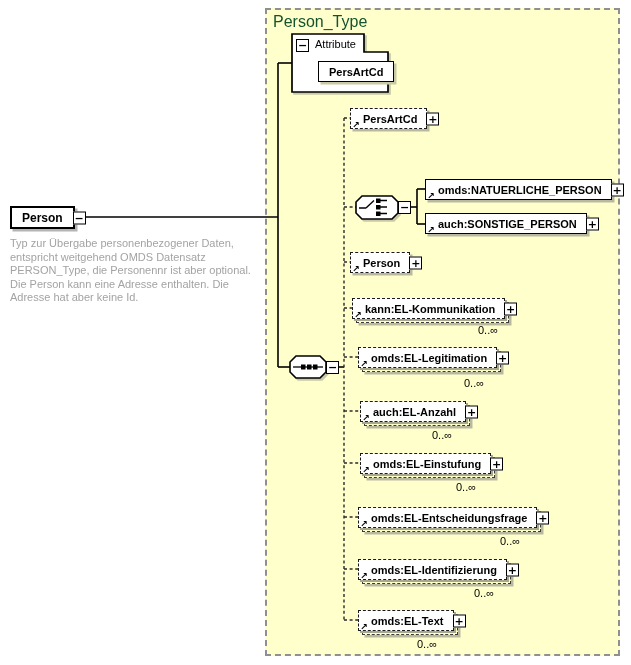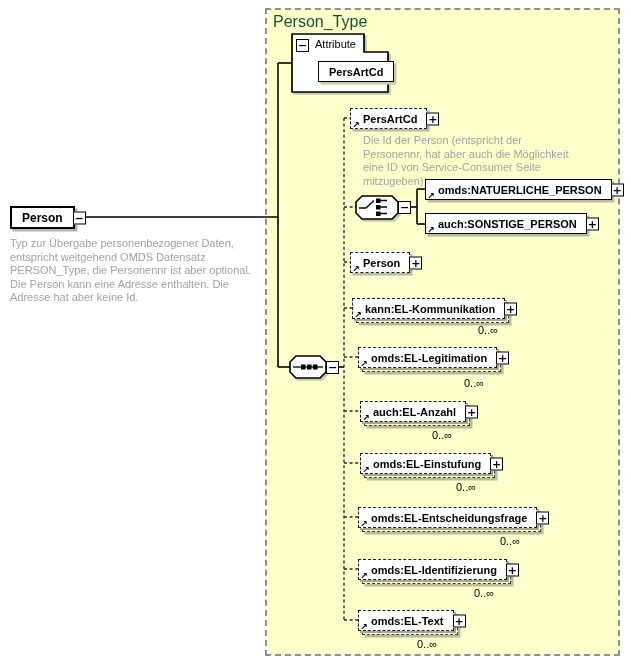--- a/index.html
+++ b/index.html
@@ -115,21 +115,20 @@
   <div class="attr-label">Attribute</div>
   <div class="node" style="left:318px; top:61px; box-shadow:2.5px 2.5px 0 #c9c9a5; padding:0 10px;">
     <span>PersArtCd</span>
   </div>
 
   <div class="node dashed" style="left:350px; top:108px;">
     <span class="ref">↗</span>
     <span>PersArtCd</span>
     <span class="expander">+</span>
   </div>
-  <div class="desc" style="left:363px; top:134px; width:215px;">Die Id der Person (entspricht der Personennr, hat aber auch die Möglichkeit eine ID von Service-Consumer Seite mitzugeben)</div>
 
   <div class="expander-abs" style="left:398px; top:201px;">−</div>
 
   <div class="node" style="left:425px; top:179px;">
     <span class="ref">↗</span>
     <span>omds:NATUERLICHE_PERSON</span>
     <span class="expander">+</span>
   </div>
   <div class="node" style="left:425px; top:213px;">
     <span class="ref">↗</span>

